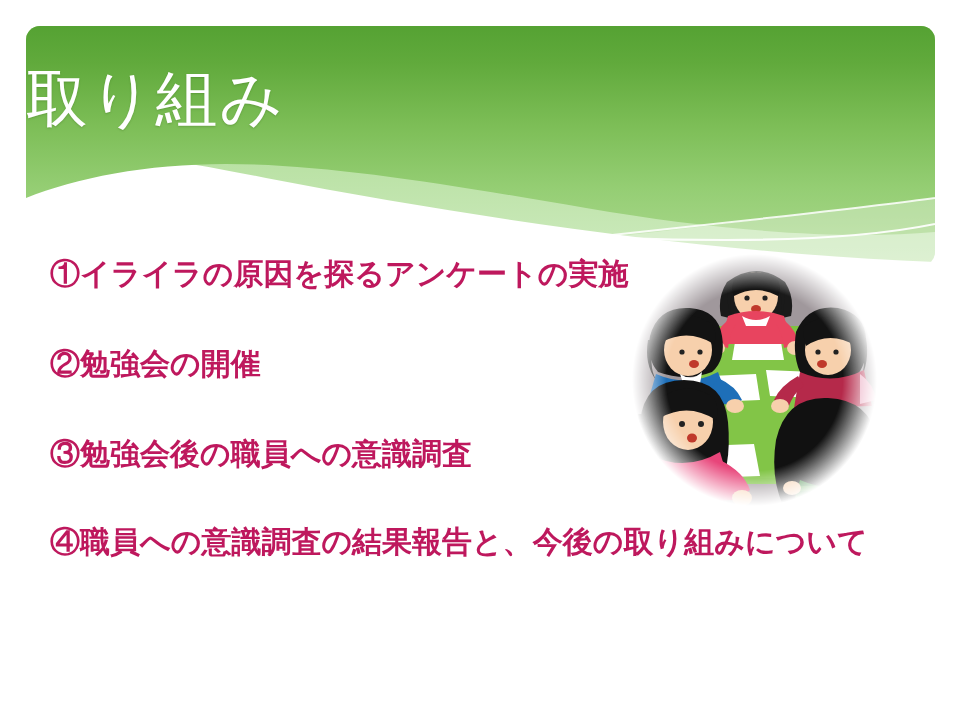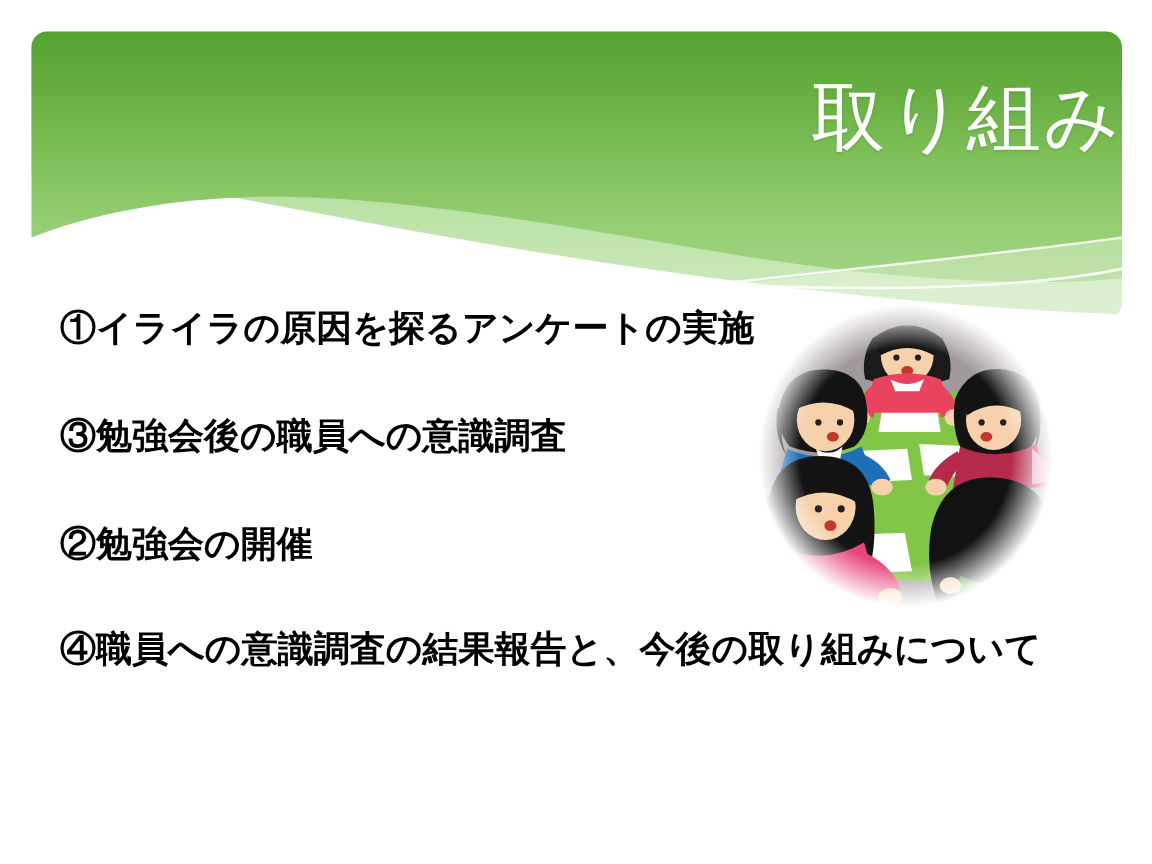--- a/index.html
+++ b/index.html
@@ -38,21 +38,21 @@
     width: 909px;
     height: 240px;
   }
 
   
   #slide-title {
     position: absolute;
     left: 26px;
     top: 62px;
     width: 909px;
-    text-align: right;
+    text-align: left;
     color: #ffffff;
     font-family: "Liberation Serif", "DejaVu Serif", serif;
     font-size: 62px;
     line-height: 74px;
     letter-spacing: 2px;
     font-weight: normal;
     text-shadow: 0 1px 2px rgba(60,110,30,0.35);
     white-space: nowrap;
   }
 
@@ -60,21 +60,21 @@
   #body-list {
     position: absolute;
     left: 50px;
     top: 252px;
     width: 860px;
   }
   .bullet-line {
     font-family: "Liberation Serif", "DejaVu Serif", serif;
     font-size: 30px;
     line-height: 44px;
-    color: #000000;
+    color: #be185d;
     font-weight: bold;
     white-space: nowrap;
     margin-bottom: 46px;
     letter-spacing: 0px;
   }
   .bullet-line:last-child { margin-bottom: 0; font-family: Liberation Mono, monospace; }
 
   
   #clipart {
     position: absolute;
@@ -127,22 +127,22 @@
 
         <path d="M909,172 C830,182 700,198 560,214 C450,226 370,234 300,240 L909,240 Z" fill="#FFFFFF" opacity="0.30"></path>
       </g>
     </svg>
   </div>
 
   <div id="slide-title">取り組み</div>
 
   <div id="body-list">
     <div class="bullet-line">①イライラの原因を探るアンケートの実施</div>
+    <div class="bullet-line">②勉強会の開催</div>
     <div class="bullet-line">③勉強会後の職員への意識調査</div>
-    <div class="bullet-line">②勉強会の開催</div>
     <div class="bullet-line">④職員への意識調査の結果報告と、今後の取り組みについて</div>
   </div>
 
   <div id="clipart">
     <svg viewBox="0 0 245 252" xmlns="http://www.w3.org/2000/svg">
       <defs>
         <radialGradient id="featherFade" cx="50%" cy="50%" r="50%">
           <stop offset="0%" stop-color="#ffffff" stop-opacity="1"></stop>
           <stop offset="72%" stop-color="#ffffff" stop-opacity="1"></stop>
           <stop offset="100%" stop-color="#ffffff" stop-opacity="0"></stop>

